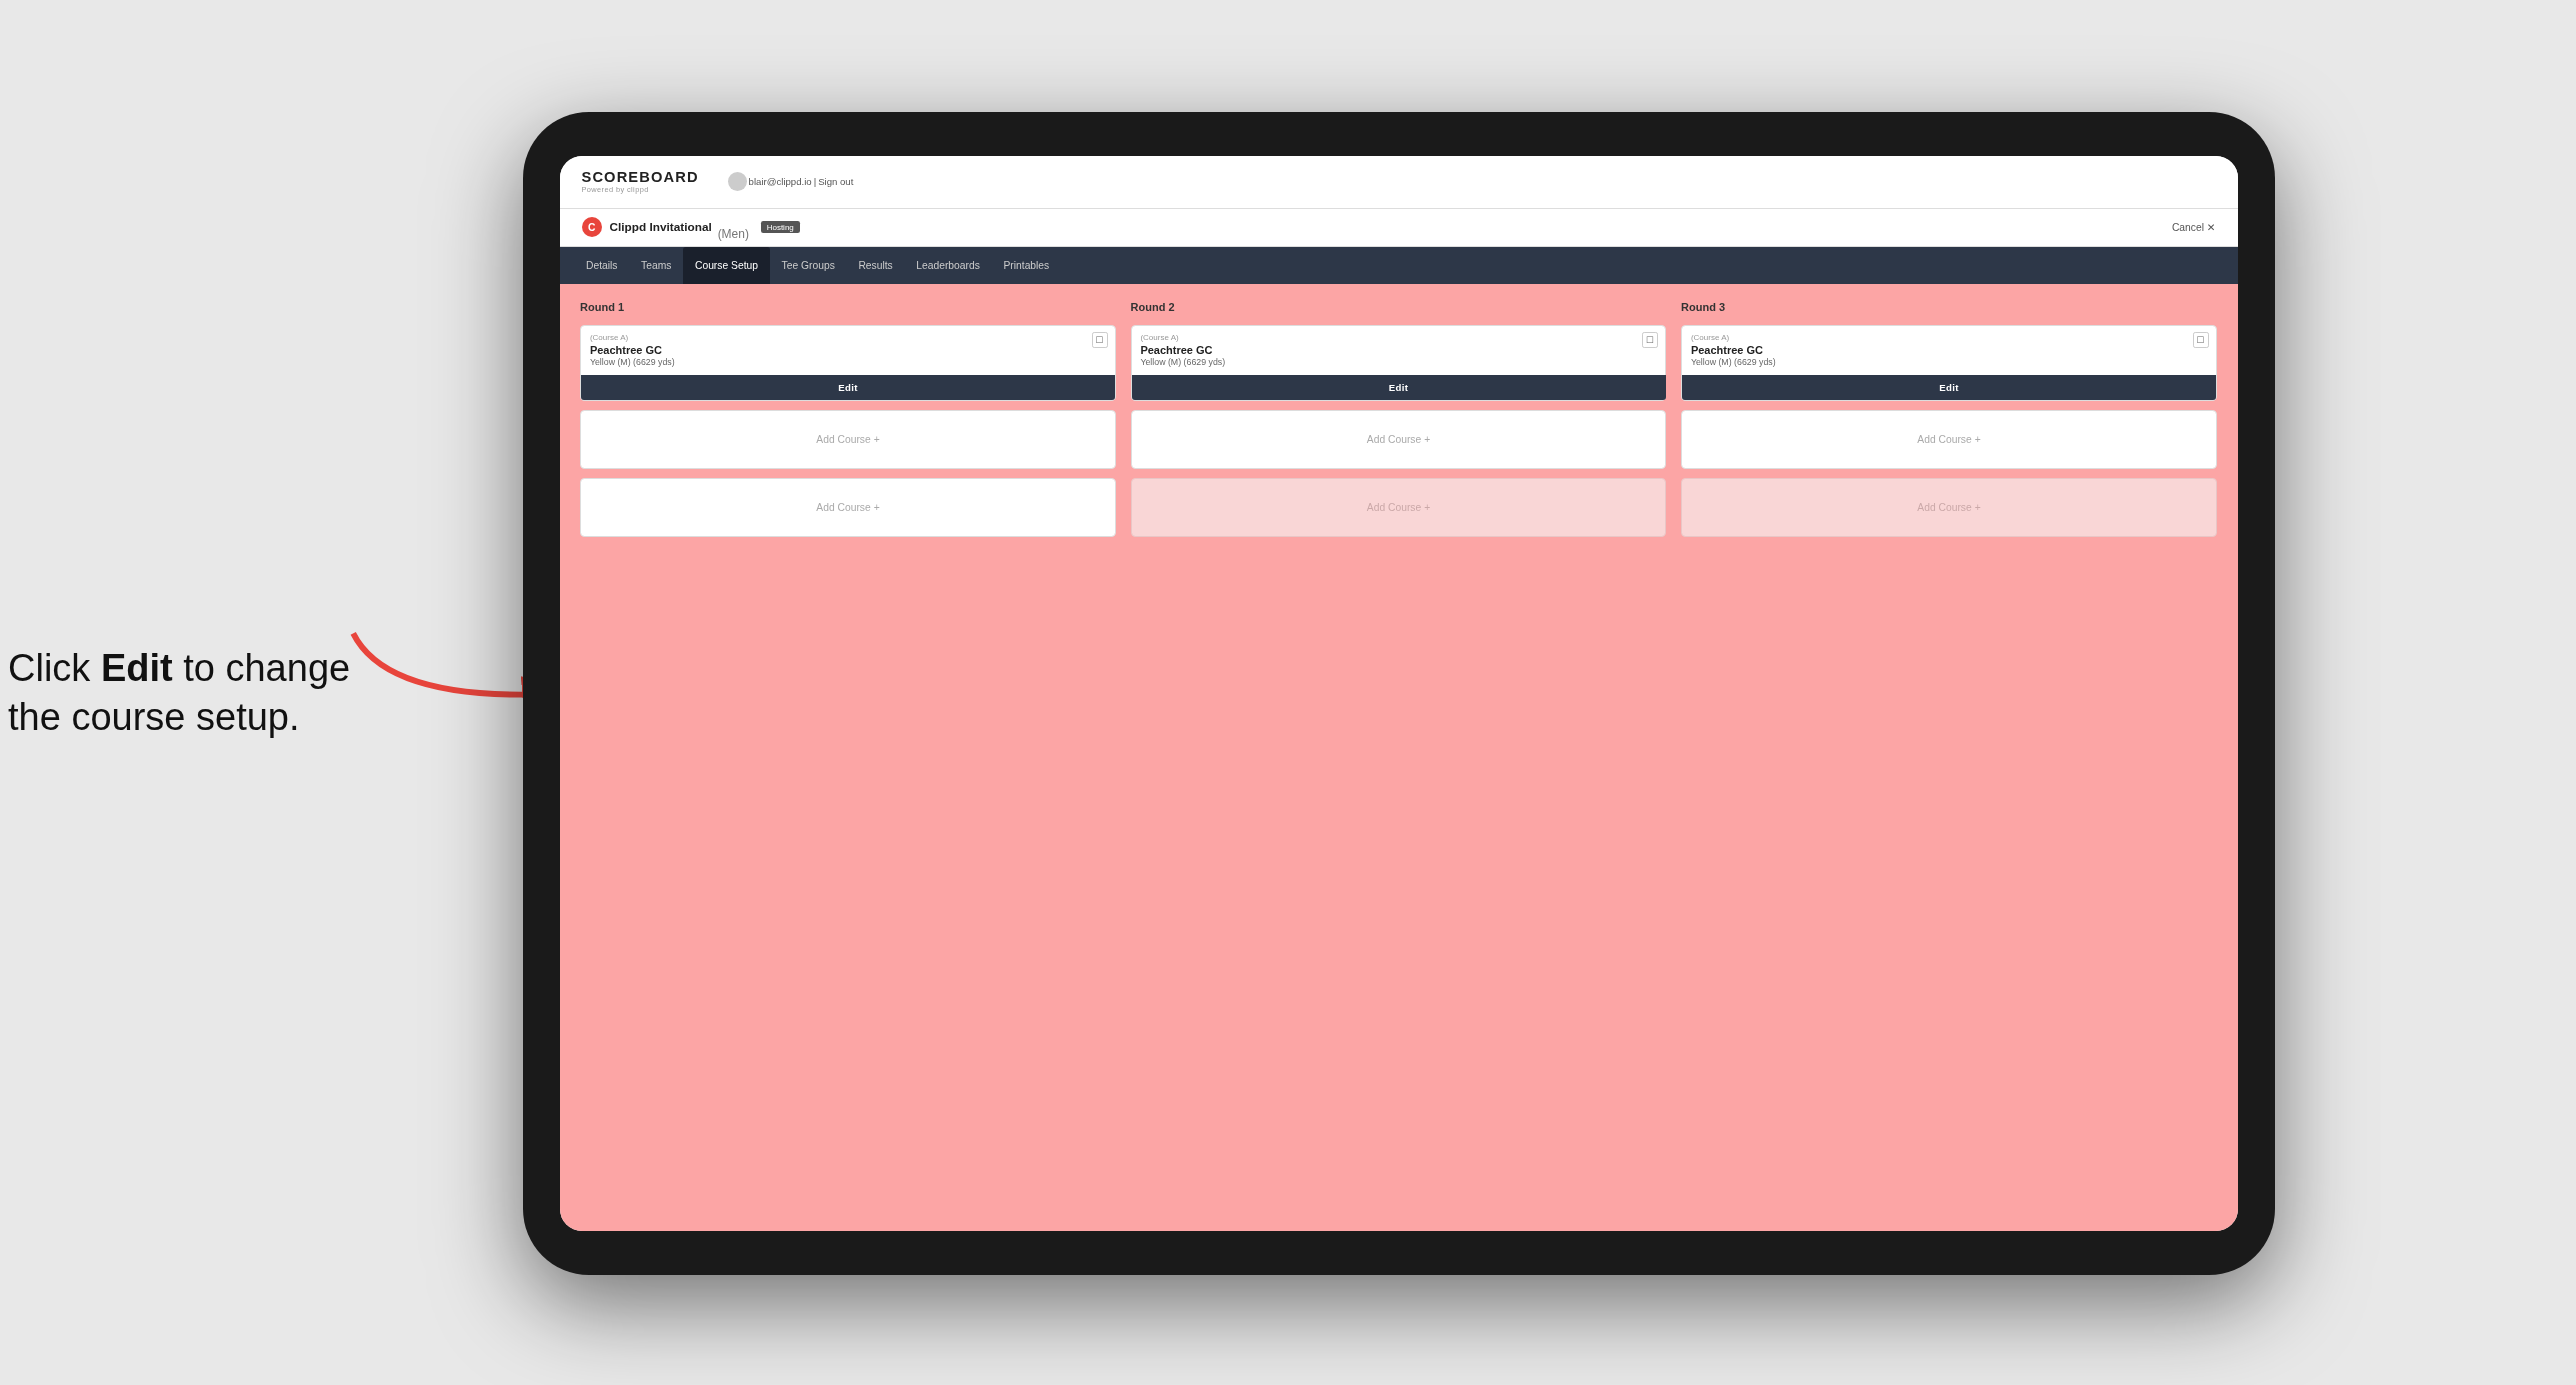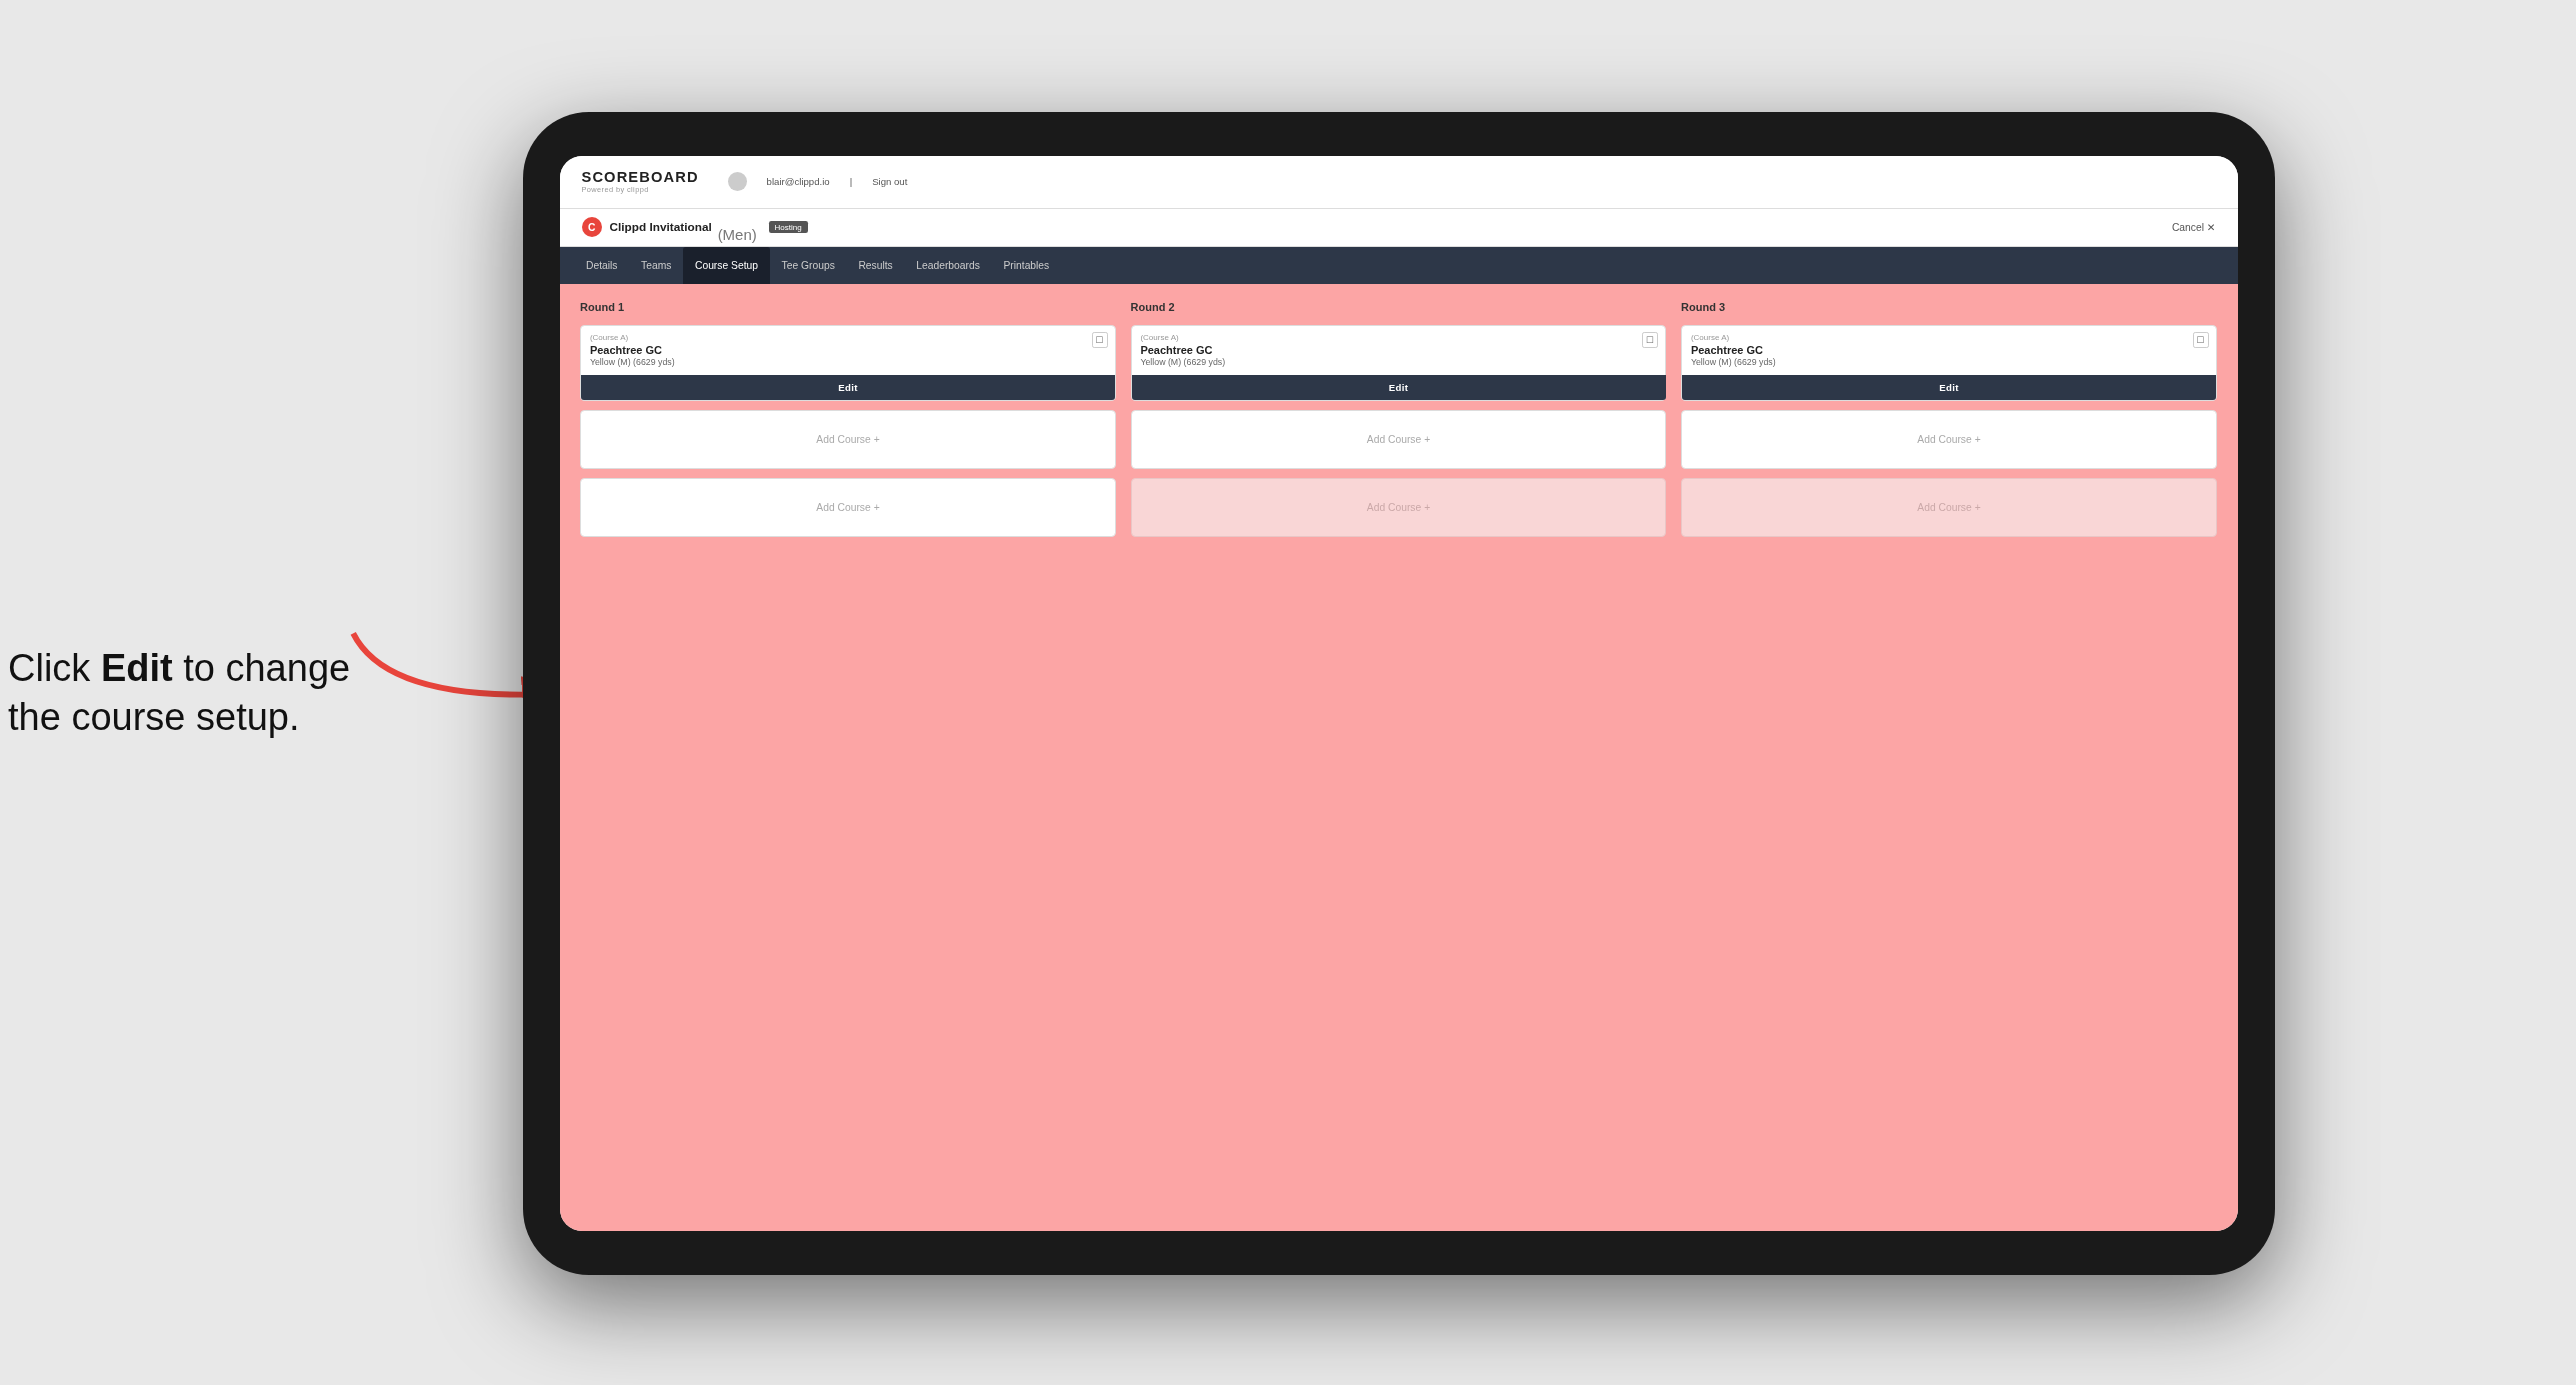--- a/index.html
+++ b/index.html
@@ -88,21 +88,21 @@
       font-size: 11px;
       color: #555;
       text-decoration: none;
       letter-spacing: 0.4px;
       cursor: pointer;
     }
 
     .user-area {
       display: flex;
       align-items: center;
-      gap: 20px;
+      gap: 2px;
       font-size: 9.6px;
       color: #555;
     }
     .user-avatar {
       width: 19px;
       height: 19px;
       background: #ccc;
       border-radius: 50%;
     }
     .sign-out-link {
@@ -133,21 +133,21 @@
       font-weight: 700;
       margin-right: 7.4px;
     }
     .tournament-name {
       font-size: 11.8px;
       font-weight: 600;
       color: #222;
       margin-right: 5.9px;
     }
     .tournament-type {
-      font-size: 15px;
+      font-size: 12px;
       color: #777;
       margin-right: 11.8px;
       margin-top: 14px;
     }
     .hosting-badge {
       background: #555;
       color: #fff;
       font-size: 8px;
       padding: 1.5px 5.9px;
       border-radius: 2.2px;

